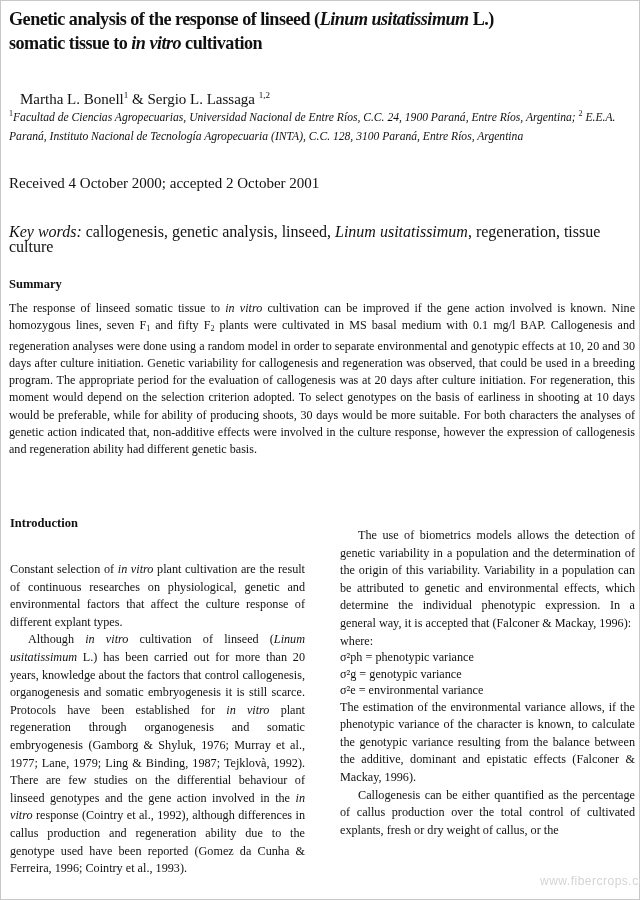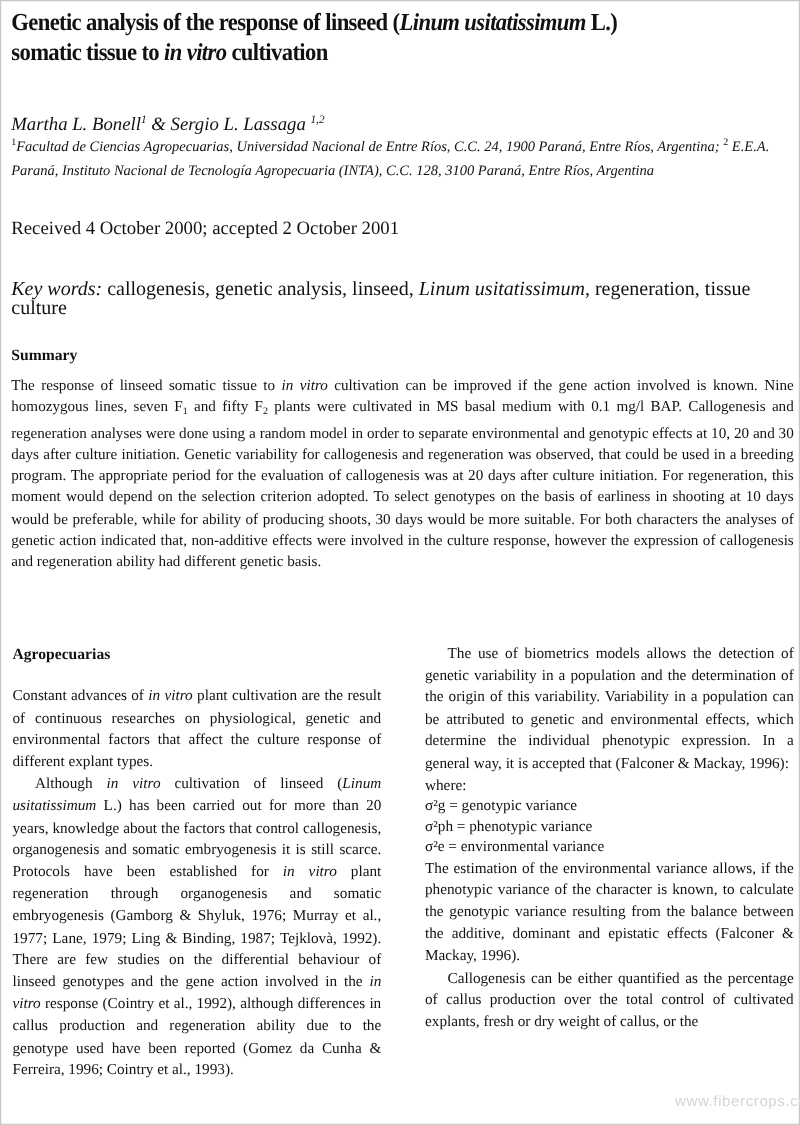--- a/index.html
+++ b/index.html
@@ -1,29 +1,29 @@
 <!DOCTYPE html>
 <html><head>
 <meta charset="utf-8">
 <style>
   html, body { margin: 0; padding: 0; background: #ffffff; }
   body { width: 640px; height: 900px; overflow: hidden; position: relative; font-family: "Liberation Serif", "DejaVu Serif", serif; color: #111; }
   .frame { position: absolute; left: 0; top: 0; width: 638px; height: 898px; border: 1px solid #c8c8c8; }
   .title { position: absolute; left: 9px; top: 7px; width: 620px; font-family: "Liberation Serif", serif; font-weight: bold; font-size: 19.5px; line-height: 24px; letter-spacing: -0.55px; transform: scaleX(0.93); transform-origin: left top; }
   .title i { font-style: italic; }
-  .authors { position: absolute; left: 9px; top: 86px; font-size: 15px; line-height: 18px; font-style: italic; }
+  .authors { position: absolute; left: 20px; top: 86px; font-size: 15px; line-height: 18px; }
   .authors sup { font-size: 9px; vertical-align: 6px; }
   .affil { position: absolute; left: 9px; top: 104px; width: 625px; font-style: italic; font-size: 11.6px; line-height: 19px; }
   .affil sup { font-size: 8px; vertical-align: 5px; font-style: normal; }
   .received { position: absolute; left: 9px; top: 177px; font-size: 15px; line-height: 12px; }
   .keywords { position: absolute; left: 9px; top: 224px; font-size: 16px; line-height: 15px; }
   .keywords i { font-style: italic; }
   .sec-head { position: absolute; font-weight: bold; font-size: 12.5px; line-height: 15px; }
   .summary-text { position: absolute; left: 9px; top: 300px; width: 626px; font-size: 12.1px; line-height: 17.3px; text-align: justify; }
-  .col { position: absolute; font-size: 12.2px; line-height: 17.6px; text-align: justify; }
+  .col { position: absolute; font-size: 12.2px; line-height: 17.6px; text-align: justify; margin-top: 13px; }
   .col-left { left: 10px; top: 548px; width: 295px; }
   .col-right { left: 340px; top: 514px; width: 295px; }
   .col p { margin: 0; }
   .indent { text-indent: 18px; }
   .formula { padding-left: 18px; margin: 6px 0 4px 0 !important; font-size: 13px; }
   .defs p { margin: 0; line-height: 16.5px; text-align: left; }
   .col i, .summary-text i { font-style: italic; }
   sub { font-size: 8px; vertical-align: -2px; }
   .watermark { position: absolute; left: 540px; top: 874px; font-family: "Liberation Sans", sans-serif; font-size: 12px; color: #d4d4d4; letter-spacing: 0.5px; }
 </style>
@@ -48,32 +48,32 @@
 <div class="received">Received 4 October 2000; accepted 2 October 2001</div>
 
 <div class="keywords">
   <i>Key words:</i><span> callogenesis, genetic analysis, linseed, </span><i>Linum usitatissimum</i><span>, regeneration, tissue culture</span>
 </div>
 
 <div class="sec-head" style="left:9px; top:277px;">Summary</div>
 
 <div class="summary-text"><span>The response of linseed somatic tissue to </span><i>in vitro</i><span> cultivation can be improved if the gene action involved is known. Nine homozygous lines, seven F</span><sub>1</sub><span> and fifty F</span><sub>2</sub><span> plants were cultivated in MS basal medium with 0.1 mg/l BAP. Callogenesis and regeneration analyses were done using a random model in order to separate environmental and genotypic effects at 10, 20 and 30 days after culture initiation. Genetic variability for callogenesis and regeneration was observed, that could be used in a breeding program. The appropriate period for the evaluation of callogenesis was at 20 days after culture initiation. For regeneration, this moment would depend on the selection criterion adopted. To select genotypes on the basis of earliness in shooting at 10 days would be preferable, while for ability of producing shoots, 30 days would be more suitable. For both characters the analyses of genetic action indicated that, non-additive effects were involved in the culture response, however the expression of callogenesis and regeneration ability had different genetic basis.</span></div>
 
-<div class="sec-head" style="left:10px; top:516px;">Agropecuarias</div>
+<div class="sec-head" style="left:10px; top:516px;">Introduction</div>
 
 <div class="col col-left">
-  <p><span>Constant advances of </span><i>in vitro</i><span> plant cultivation are the result of continuous researches on physiological, genetic and environmental factors that affect the culture response of different explant types.</span></p>
+  <p><span>Constant selection of </span><i>in vitro</i><span> plant cultivation are the result of continuous researches on physiological, genetic and environmental factors that affect the culture response of different explant types.</span></p>
   <p class="indent"><span>Although </span><i>in vitro</i><span> cultivation of linseed (</span><i>Linum usitatissimum</i><span> L.) has been carried out for more than 20 years, knowledge about the factors that control callogenesis, organogenesis and somatic embryogenesis it is still scarce. Protocols have been established for </span><i>in vitro</i><span> plant regeneration through organogenesis and somatic embryogenesis (Gamborg &amp; Shyluk, 1976; Murray et al., 1977; Lane, 1979; Ling &amp; Binding, 1987; Tejklovà, 1992). There are few studies on the differential behaviour of linseed genotypes and the gene action involved in the </span><i>in vitro</i><span> response (Cointry et al., 1992), although differences in callus production and regeneration ability due to the genotype used have been reported (Gomez da Cunha &amp; Ferreira, 1996; Cointry et al., 1993).</span></p>
 </div>
 
 <div class="col col-right">
   <p class="indent">The use of biometrics models allows the detection of genetic variability in a population and the determination of the origin of this variability. Variability in a population can be attributed to genetic and environmental effects, which determine the individual phenotypic expression. In a general way, it is accepted that (Falconer &amp; Mackay, 1996):</p>
   <div class="defs">
     <p>where:</p>
+    <p>σ²ph = phenotypic variance</p>
     <p>σ²g = genotypic variance</p>
-    <p>σ²ph = phenotypic variance</p>
     <p>σ²e = environmental variance</p>
   </div>
   <p>The estimation of the environmental variance allows, if the phenotypic variance of the character is known, to calculate the genotypic variance resulting from the balance between the additive, dominant and epistatic effects (Falconer &amp; Mackay, 1996).</p>
   <p class="indent">Callogenesis can be either quantified as the percentage of callus production over the total control of cultivated explants, fresh or dry weight of callus, or the</p>
 </div>
 
 <div class="watermark">www.fibercrops.com</div>
 
 </body></html>

